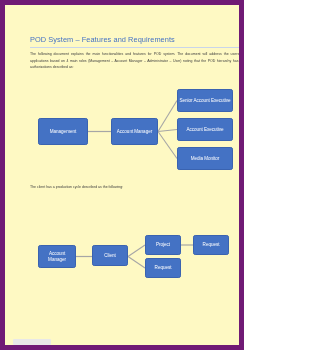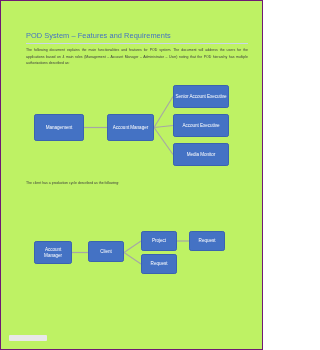--- a/index.html
+++ b/index.html
@@ -9,25 +9,25 @@
   }
   body {
     width: 270px;
     height: 350px;
     overflow: hidden;
     font-family: "Liberation Sans", sans-serif;
   }
   #page {
     position: absolute;
     left: 0; top: 0;
-    width: 263px;
+    width: 244px;
     height: 350px;
-    background: #bef264;
+    background: #fef9c3;
     box-sizing: border-box;
-    border: 1px solid #701a75;
+    border: 5px solid #701a75;
     overflow: hidden;
   }
   #content {
     position: absolute;
     left: 25px;
     top: 30px;
     width: 222px;
   }
   #doc-title {
     color: #4472C4;

